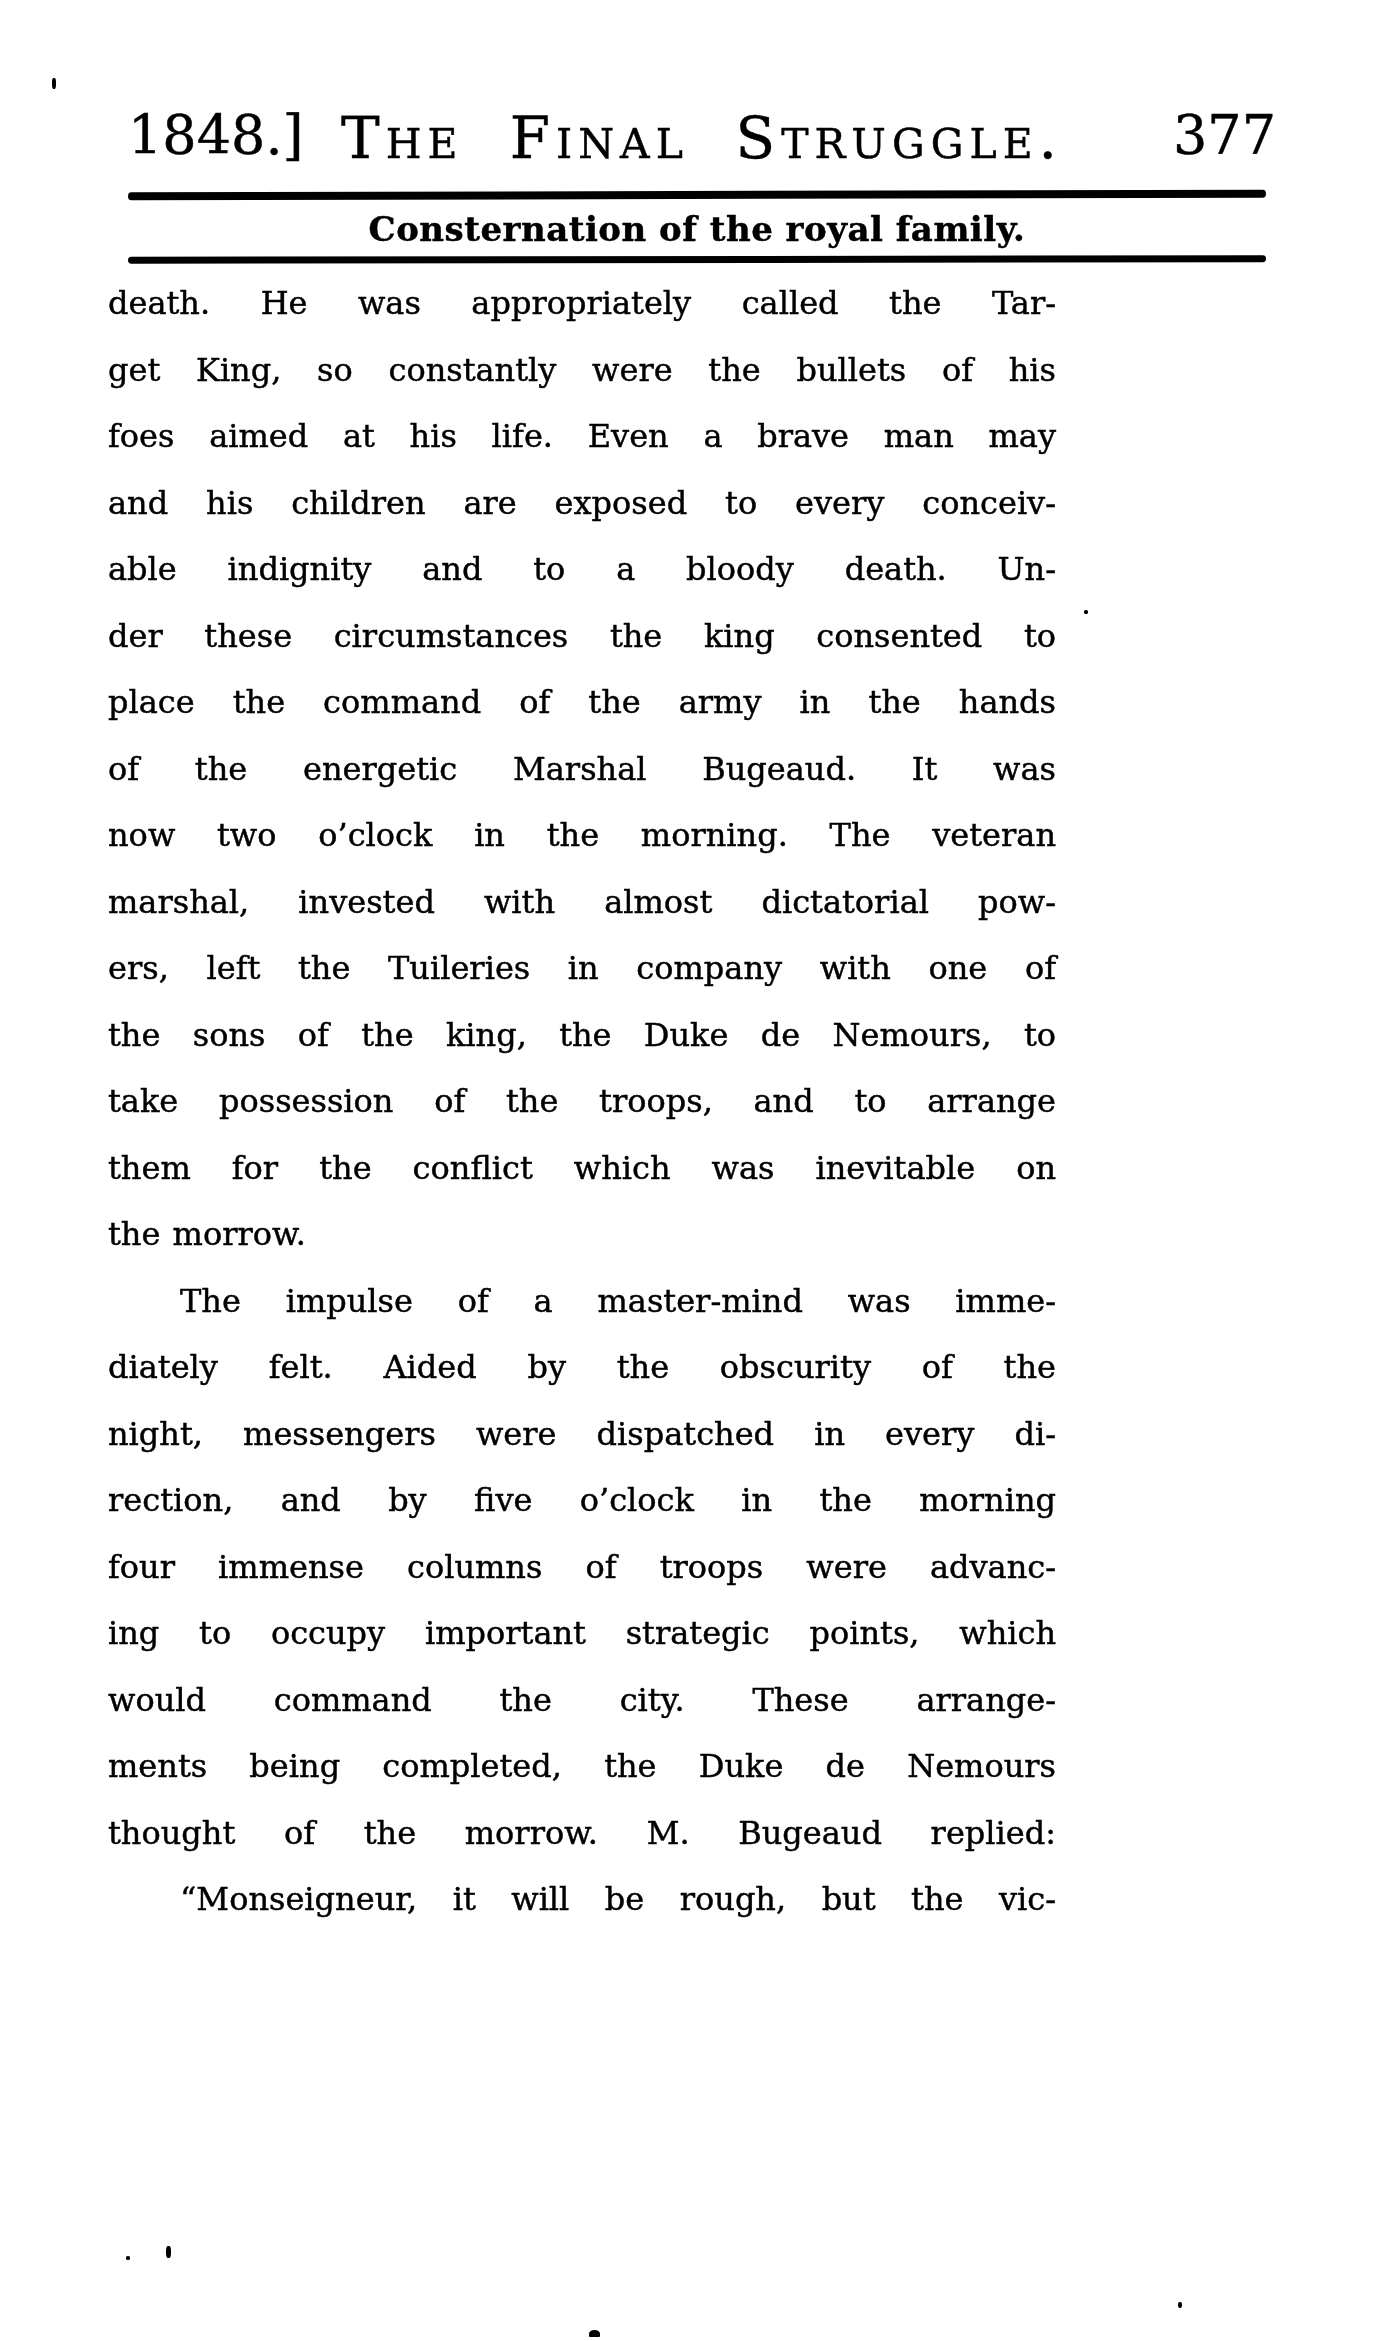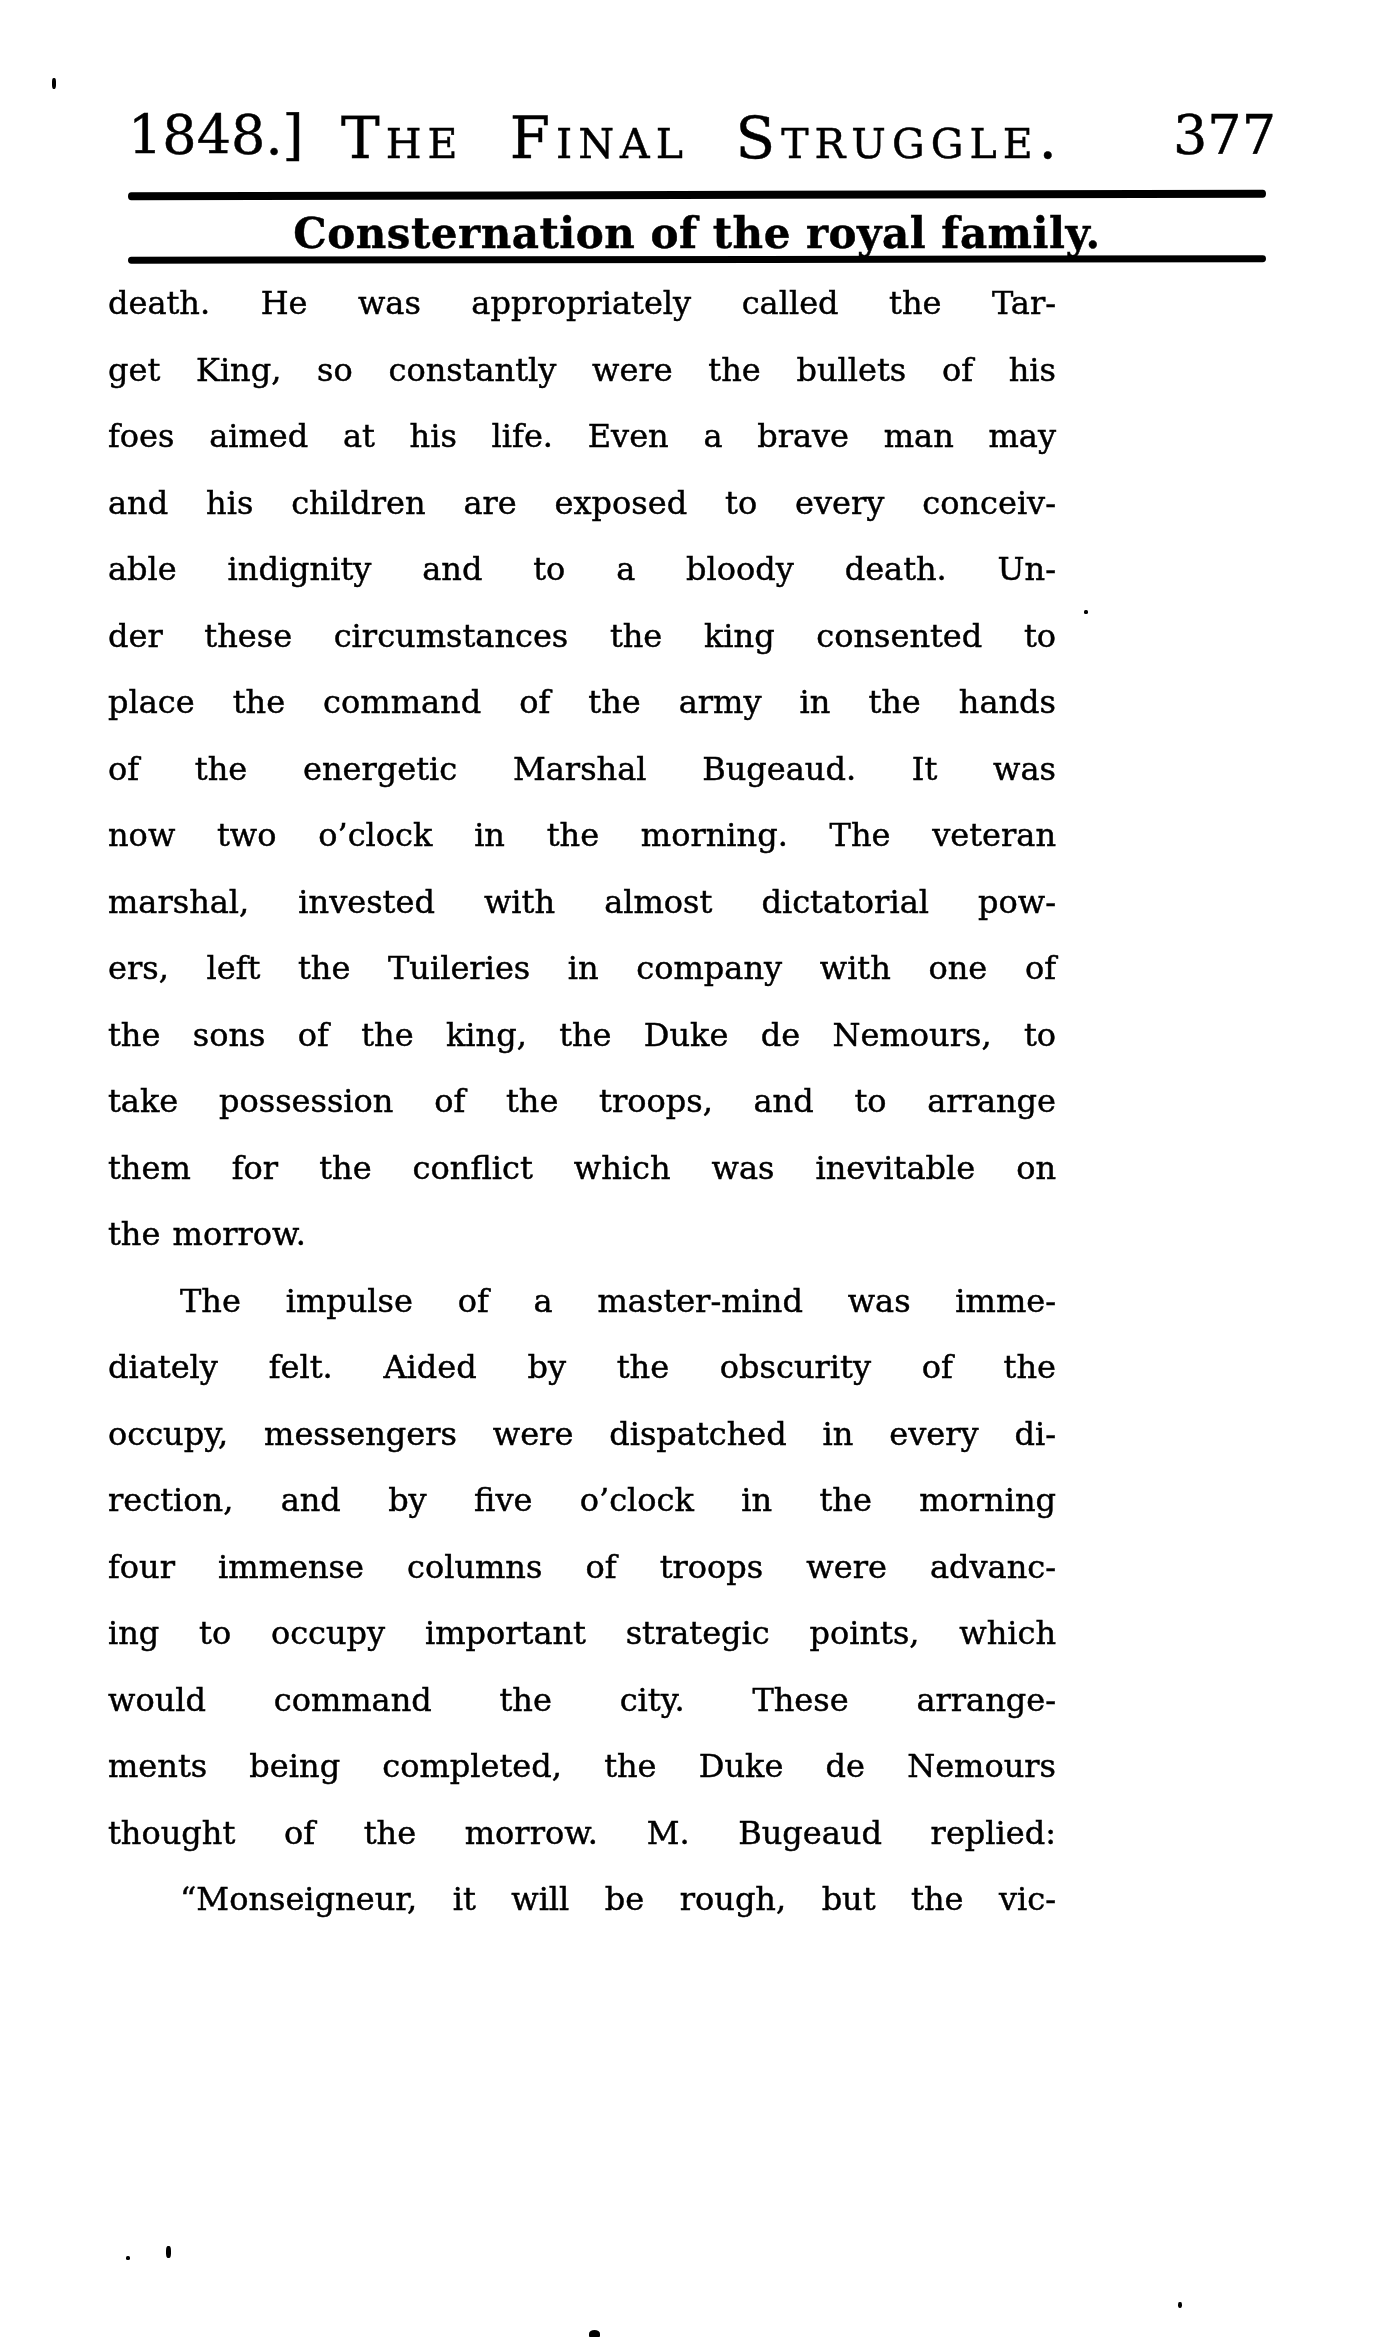--- a/index.html
+++ b/index.html
@@ -29,21 +29,21 @@
   .header .pagenum{margin-left:auto;white-space:nowrap;}
   .rule{
     position:absolute;left:128px;width:1138px;background:#000;
     border-radius:4px/60%;
   }
   .rule1{top:191px;height:8px;transform:rotate(-0.12deg);}
   .rule2{top:256px;height:7px;transform:rotate(-0.08deg);}
   .subheading{
     position:absolute;left:128px;top:209px;width:1138px;
     text-align:center;
-    font-size:42px;font-weight:bold;
+    font-size:34px;font-weight:bold;
     letter-spacing:0.5px;
   }
   
   .body-text{
     position:absolute;left:108px;top:270px;width:948px;
     font-size:32px;line-height:66.5px;
     word-spacing:2px;
   }
   .line{
     text-align:justify;
@@ -92,21 +92,21 @@
       <div class="line">of the energetic Marshal Bugeaud.  It was</div>
       <div class="line">now two o’clock in the morning.  The veteran</div>
       <div class="line">marshal, invested with almost dictatorial pow-</div>
       <div class="line">ers, left the Tuileries in company with one of</div>
       <div class="line">the sons of the king, the Duke de Nemours, to</div>
       <div class="line">take possession of the troops, and to arrange</div>
       <div class="line">them for the conflict which was inevitable on</div>
       <div class="line short">the morrow.</div>
       <div class="line indent">The impulse of a master-mind was imme-</div>
       <div class="line">diately felt.  Aided by the obscurity of the</div>
-      <div class="line">occupy, messengers were dispatched in every di-</div>
+      <div class="line">night, messengers were dispatched in every di-</div>
       <div class="line">rection, and by five o’clock in the morning</div>
       <div class="line">four immense columns of troops were advanc-</div>
       <div class="line">ing to occupy important strategic points, which</div>
       <div class="line">would command the city.  These arrange-</div>
       <div class="line">ments being completed, the Duke de Nemours</div>
       <div class="line">thought of the morrow.  M. Bugeaud replied:</div>
       <div class="line indent">“Monseigneur, it will be rough, but the vic-</div>
     </main>
 
   <div class="speck s2"></div>

